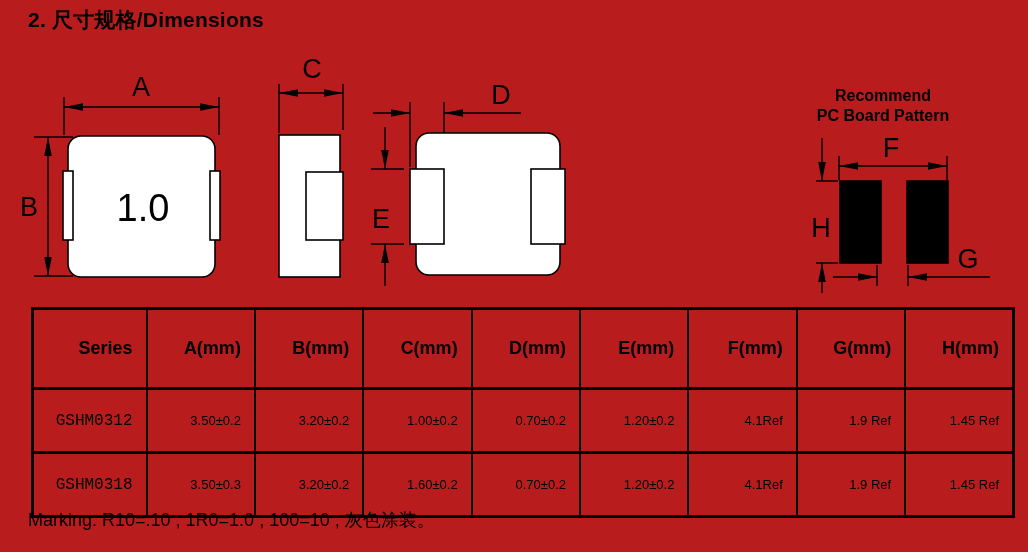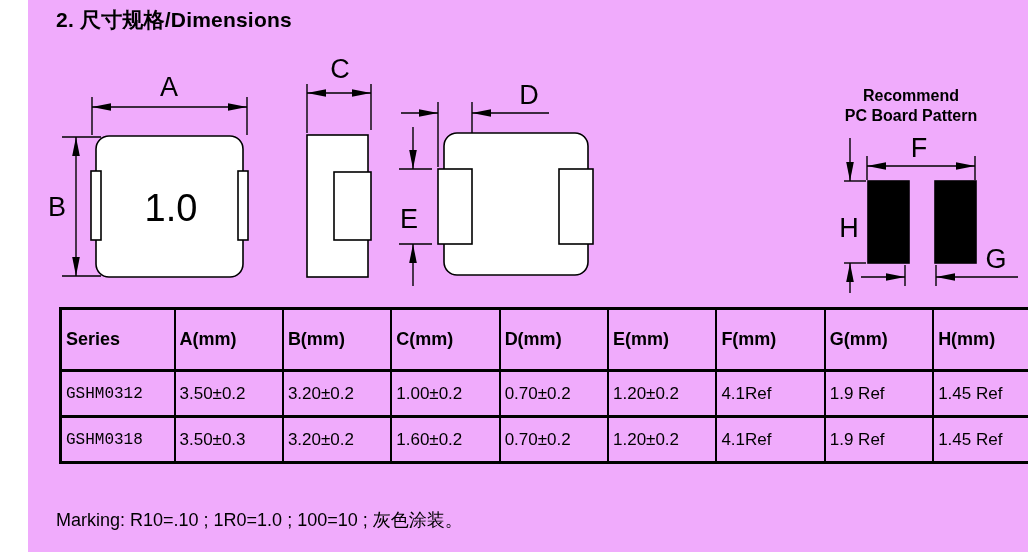--- a/index.html
+++ b/index.html
@@ -1,21 +1,21 @@
 <!DOCTYPE html>
 <html><head>
 <meta charset="utf-8">
 <style>
   html,body{margin:0;padding:0;}
   body{
     width:1028px;height:552px;position:relative;background:#ffffff;
     font-family:"Liberation Sans",sans-serif;color:#000;
     -webkit-font-smoothing:antialiased;
   }
-  .page{position:absolute;inset:0;background:#f0abfc;overflow:hidden;margin-left:28px;}
+  .page{position:absolute;inset:0;background:#b91c1c;overflow:hidden;}
 
   .page-title{
     position:absolute;left:28px;top:6px;margin:0;
     font-size:21px;font-weight:bold;letter-spacing:.2px;
   }
 
   .drawings-svg{position:absolute;left:0;top:0;}
   .drawings-svg line{stroke:#000;stroke-width:1.4;}
   .drawings-svg rect{fill:#fff;stroke:#000;stroke-width:1.6;}
   .drawings-svg rect.pad-filled{fill:#000;stroke:#000;}
@@ -33,25 +33,25 @@
     fill:#000;text-anchor:middle;
   }
 
   table.dimensions{
     position:absolute;left:31px;top:307px;width:984px;
     border-collapse:collapse;table-layout:fixed;
     border:3px solid #000;
   }
   table.dimensions th, table.dimensions td{
     border:2px solid #000;border-top-width:3px;border-bottom-width:3px;
-    text-align:left;vertical-align:middle;padding:4px;
+    text-align:right;vertical-align:middle;padding:13px;
     white-space:nowrap;overflow:hidden;
   }
   table.dimensions th{height:51px;font-size:18px;font-weight:bold;}
-  table.dimensions td{height:35px;font-size:17px;font-weight:400;}
+  table.dimensions td{height:35px;font-size:13px;font-weight:400;}
   table.dimensions td.series{
     font-family:Liberation Mono, monospace;font-size:16px;
   }
 
   .marking-note{
     position:absolute;left:28px;top:508px;margin:0;
     font-size:18px;font-weight:normal;
   }
 </style>
 </head>

